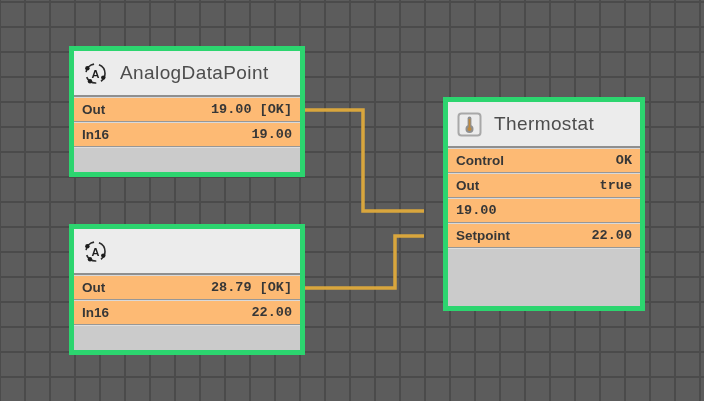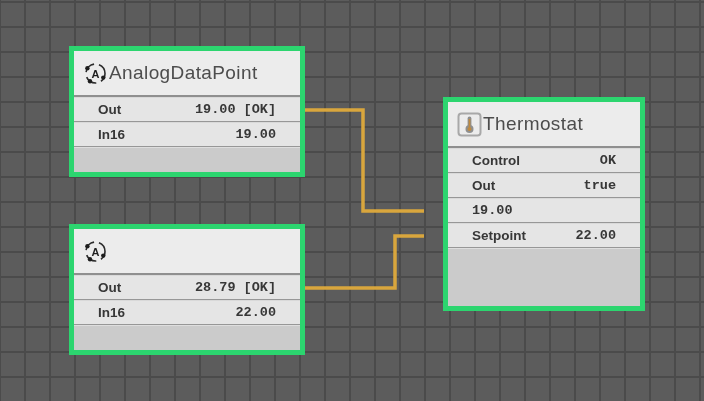--- a/index.html
+++ b/index.html
@@ -29,30 +29,31 @@
   }
   .node-header {
     height: 46px; flex: 0 0 46px;
     background: #ececec;
     display: flex; align-items: center;
     padding: 0 8px;
     border-bottom: 2px solid #8f8f8f;
     box-sizing: border-box;
   }
   .node-title {
+    margin-left: 11px;
     font-size: 19px;
     letter-spacing: 0.4px;
     color: #4d4d4d;
     white-space: nowrap;
   }
   .prop-row {
     height: 25px; flex: 0 0 25px;
     display: flex; align-items: center; justify-content: space-between;
-    padding: 0 24px;
-    background: #e5e5e5;
+    padding: 0 8px;
+    background: #fdba74;
     border-bottom: 1px solid #979797;
     box-shadow: 0 1px 0 #d9d9d9 inset;
     box-sizing: border-box;
     font-size: 13.5px; font-weight: bold; color: #373737;
     white-space: nowrap;
   }
   .prop-label { text-align: left; }
   .prop-value { text-align: right; font-family: Liberation Mono, monospace; }
   .node-footer { flex: 1 1 auto; background: #cbcbcb; box-shadow: 0 1px 0 #dedede inset; }
   .node-icon { flex: 0 0 auto; display: block; }

